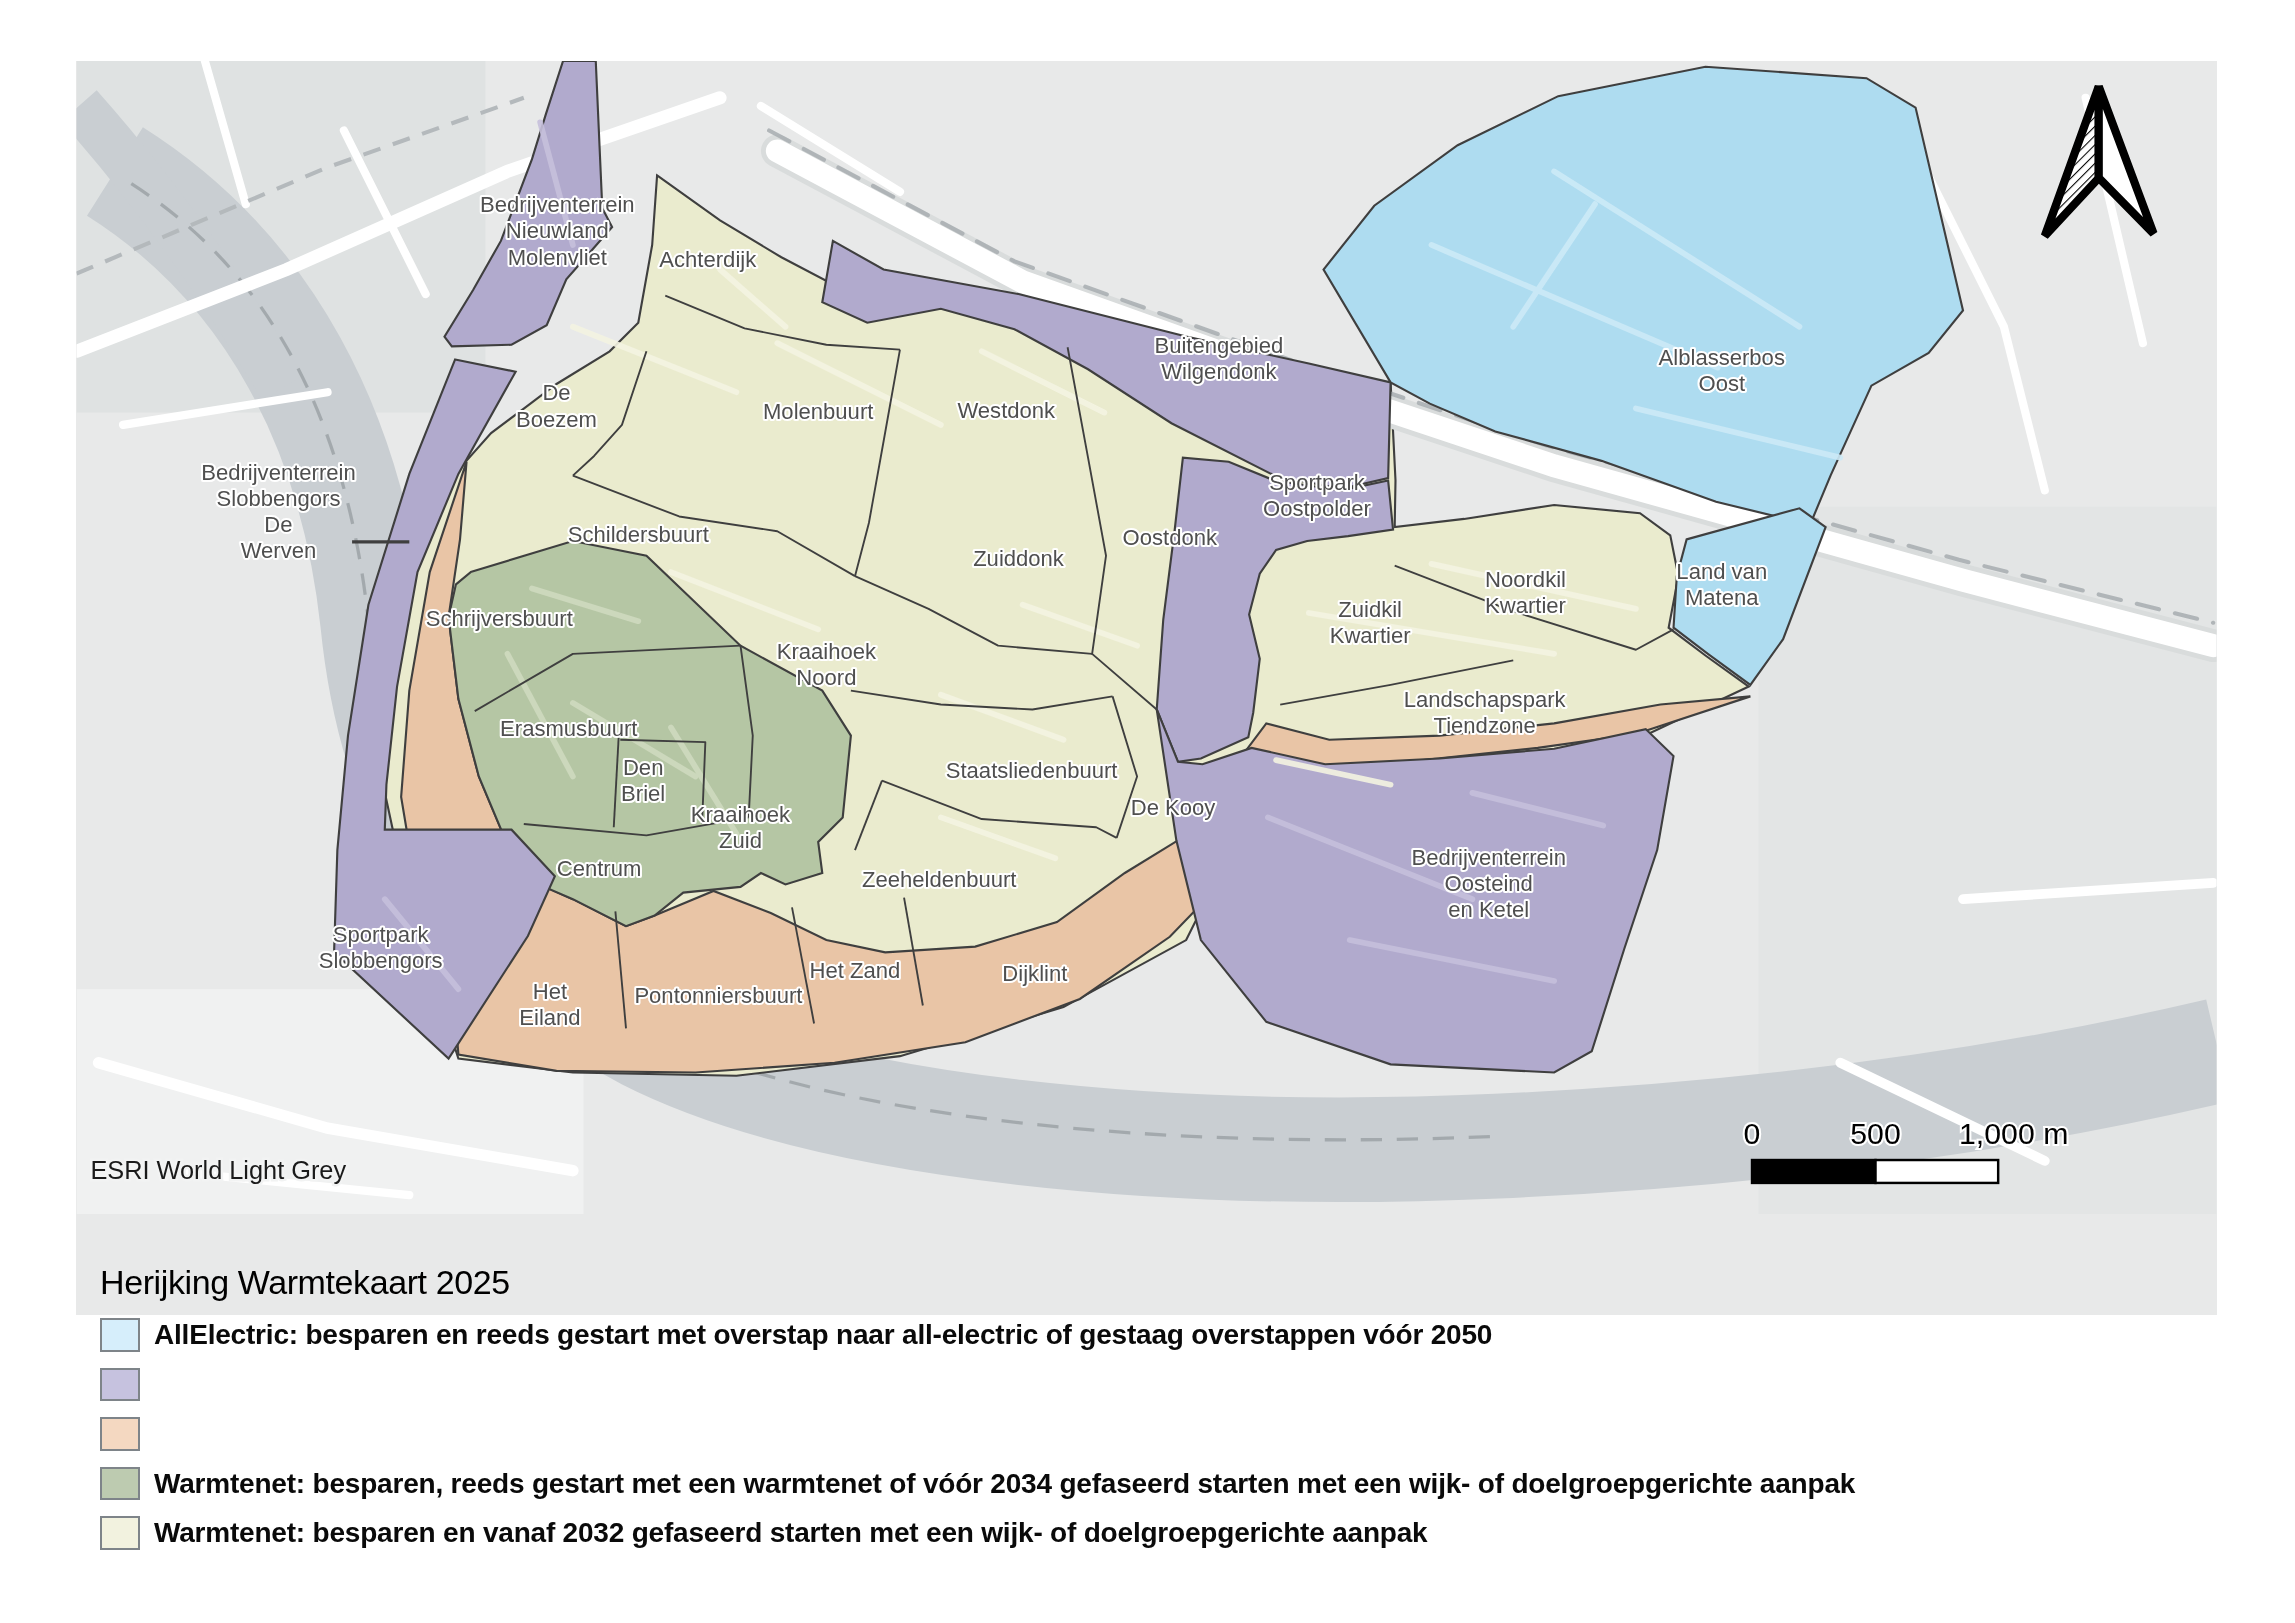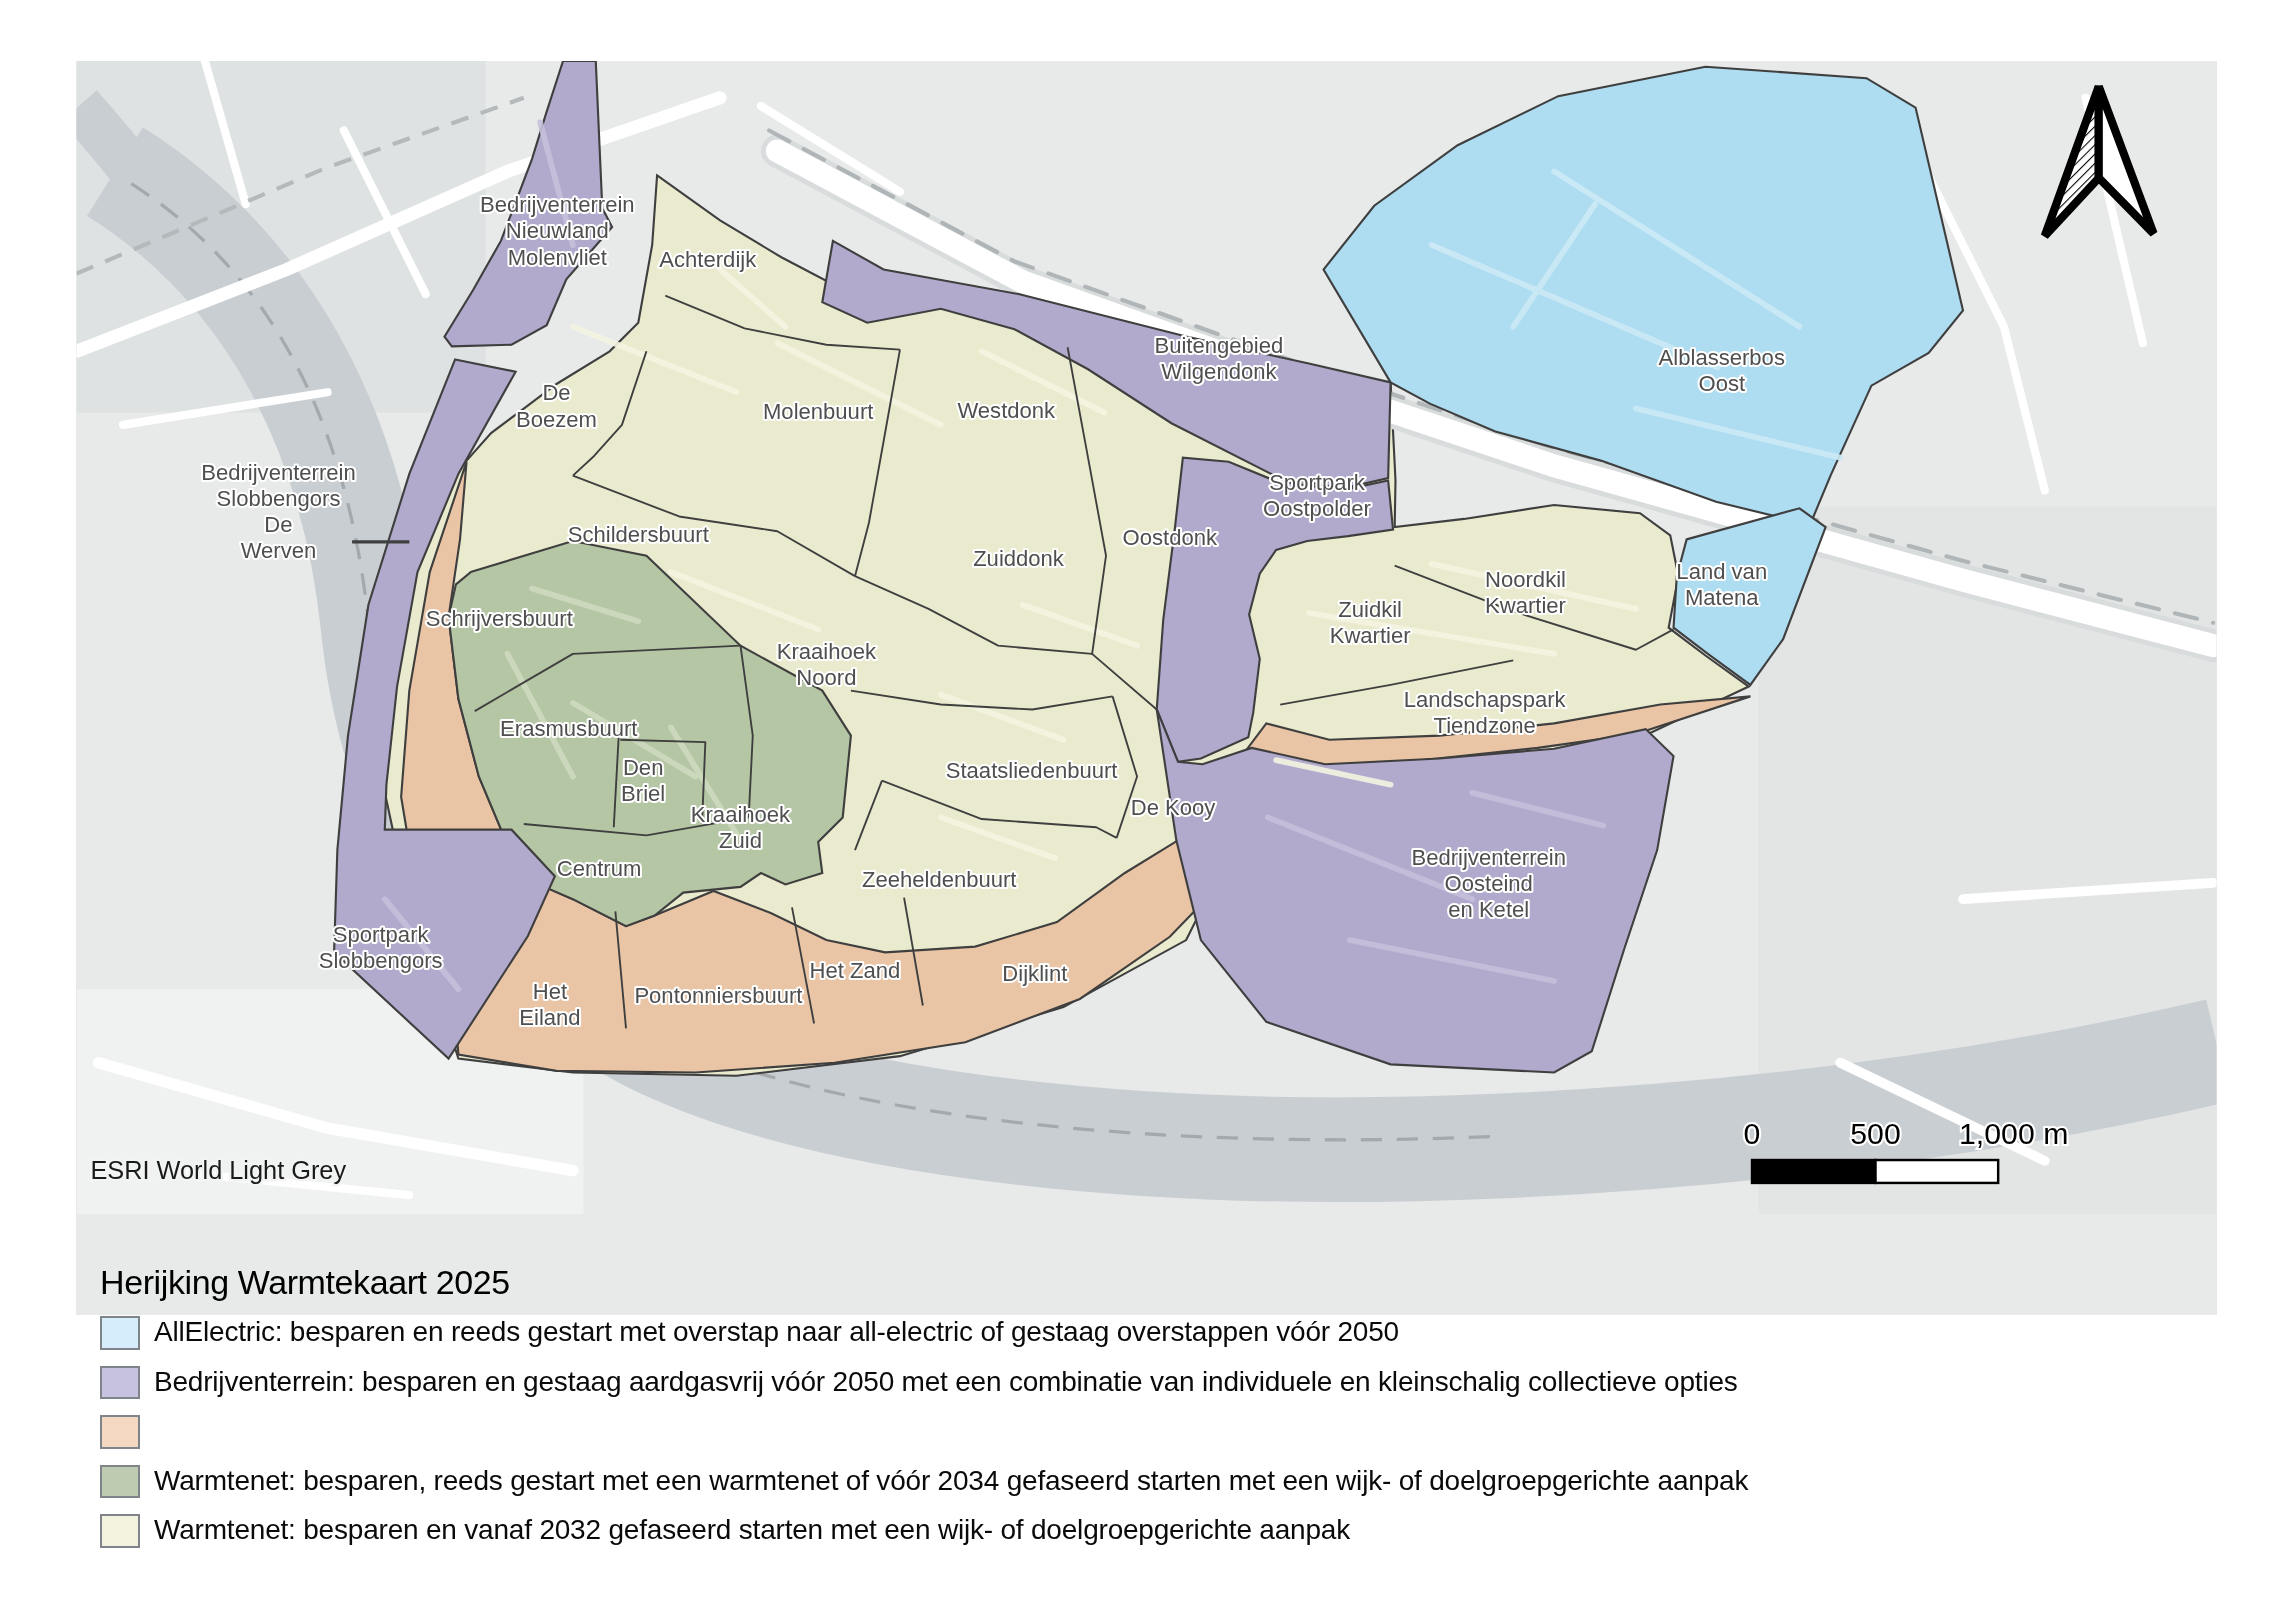--- a/index.html
+++ b/index.html
@@ -4,21 +4,21 @@
 <style>
   html,body{margin:0;padding:0;background:#ffffff;}
   body{width:2295px;height:1623px;position:relative;font-family:"Liberation Sans",sans-serif;}
   .map-frame{position:absolute;left:76px;top:61px;width:2141px;height:1254px;background:#e8e9e9;overflow:hidden;}
   .map-frame svg{position:absolute;left:0;top:0;}
   .map-label{font-family:"Liberation Sans",sans-serif;font-size:27px;fill:#4f4f4f;stroke:#ffffff;stroke-width:5px;paint-order:stroke;stroke-linejoin:round;text-anchor:middle;}
   .scale-text{font-family:"Liberation Sans",sans-serif;font-size:37px;fill:#000;stroke:#ffffff;stroke-width:5px;paint-order:stroke;text-anchor:middle;}
   .attrib-text{font-family:"Liberation Sans",sans-serif;font-size:31px;fill:#1a1a1a;stroke:#f2f3f3;stroke-width:6px;paint-order:stroke;}
   .legend{position:absolute;left:100px;top:1263px;width:2168px;}
   .legend-title{font-size:34px;color:#000;margin-bottom:14px;letter-spacing:-0.4px;}
-  .legend-row{display:flex;align-items:flex-start;height:38px;margin-bottom:11.5px;}
+  .legend-row{display:flex;align-items:center;height:38px;margin-bottom:11.5px;font-weight:bold;}
   .legend-swatch{width:36px;height:29.5px;border:2.5px solid #7e8489;margin-right:14px;flex:0 0 auto;}
   .legend-label{font-size:28px;color:#0a0a0a;letter-spacing:-0.2px;white-space:nowrap;}
 </style>
 </head>
 <body>
 
 <div class="map-frame">
 <svg width="2141" height="1153" viewBox="93 75 2617 1410" xmlns="http://www.w3.org/2000/svg">
   <defs>
     <clipPath id="mapclip">
@@ -191,21 +191,20 @@
 
 <div class="legend">
   <div class="legend-title">Herijking Warmtekaart 2025</div>
   <div id="legend-rows">
       <div class="legend-row">
         <div class="legend-swatch" style="background: rgb(214, 238, 251);"></div>
         <div class="legend-label">AllElectric: besparen en reeds gestart met overstap naar all-electric of gestaag overstappen vóór 2050</div>
       </div>
       <div class="legend-row">
         <div class="legend-swatch" style="background: rgb(198, 194, 223);"></div>
-        <div class="legend-label">Bedrijventerrein: besparen en gestaag aardgasvrij vóór 2050 met een combinatie van individuele en kleinschalig collectieve opties</div>
       </div>
       <div class="legend-row">
         <div class="legend-swatch" style="background: rgb(244, 216, 193);"></div>
       </div>
       <div class="legend-row">
         <div class="legend-swatch" style="background: rgb(189, 203, 176);"></div>
         <div class="legend-label">Warmtenet: besparen, reeds gestart met een warmtenet of vóór 2034 gefaseerd starten met een wijk- of doelgroepgerichte aanpak</div>
       </div>
       <div class="legend-row">
         <div class="legend-swatch" style="background: rgb(242, 242, 223);"></div>

